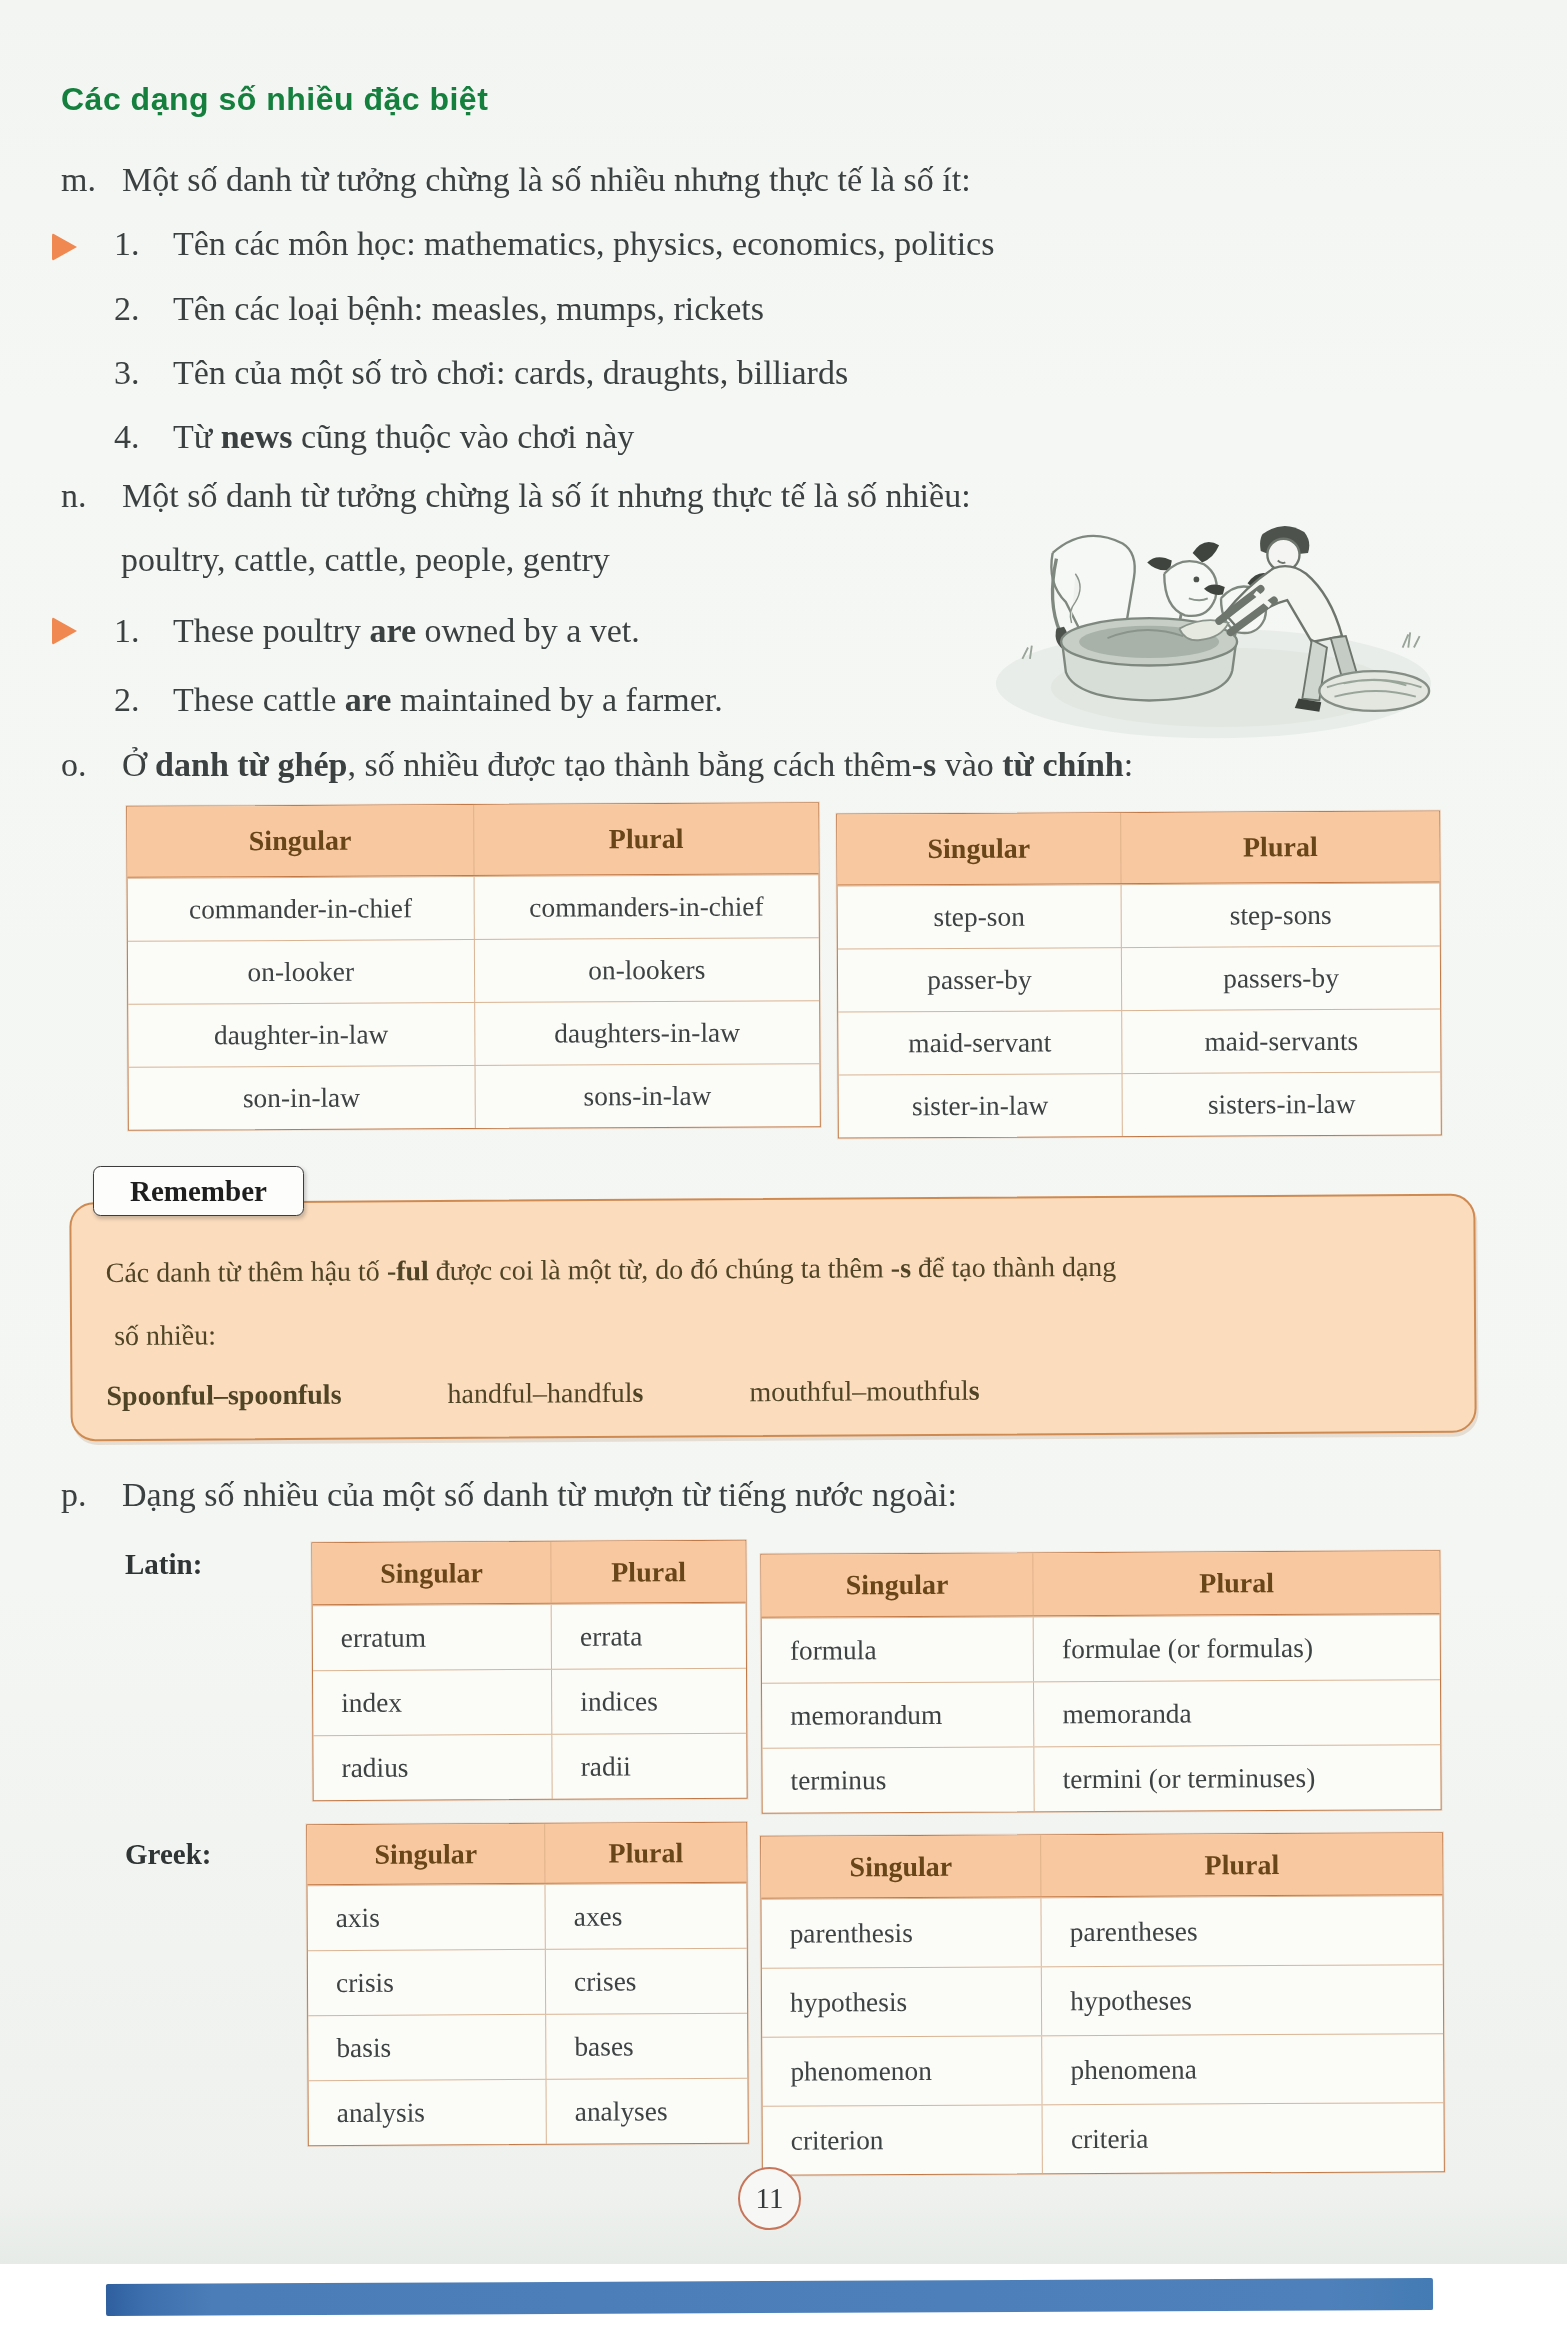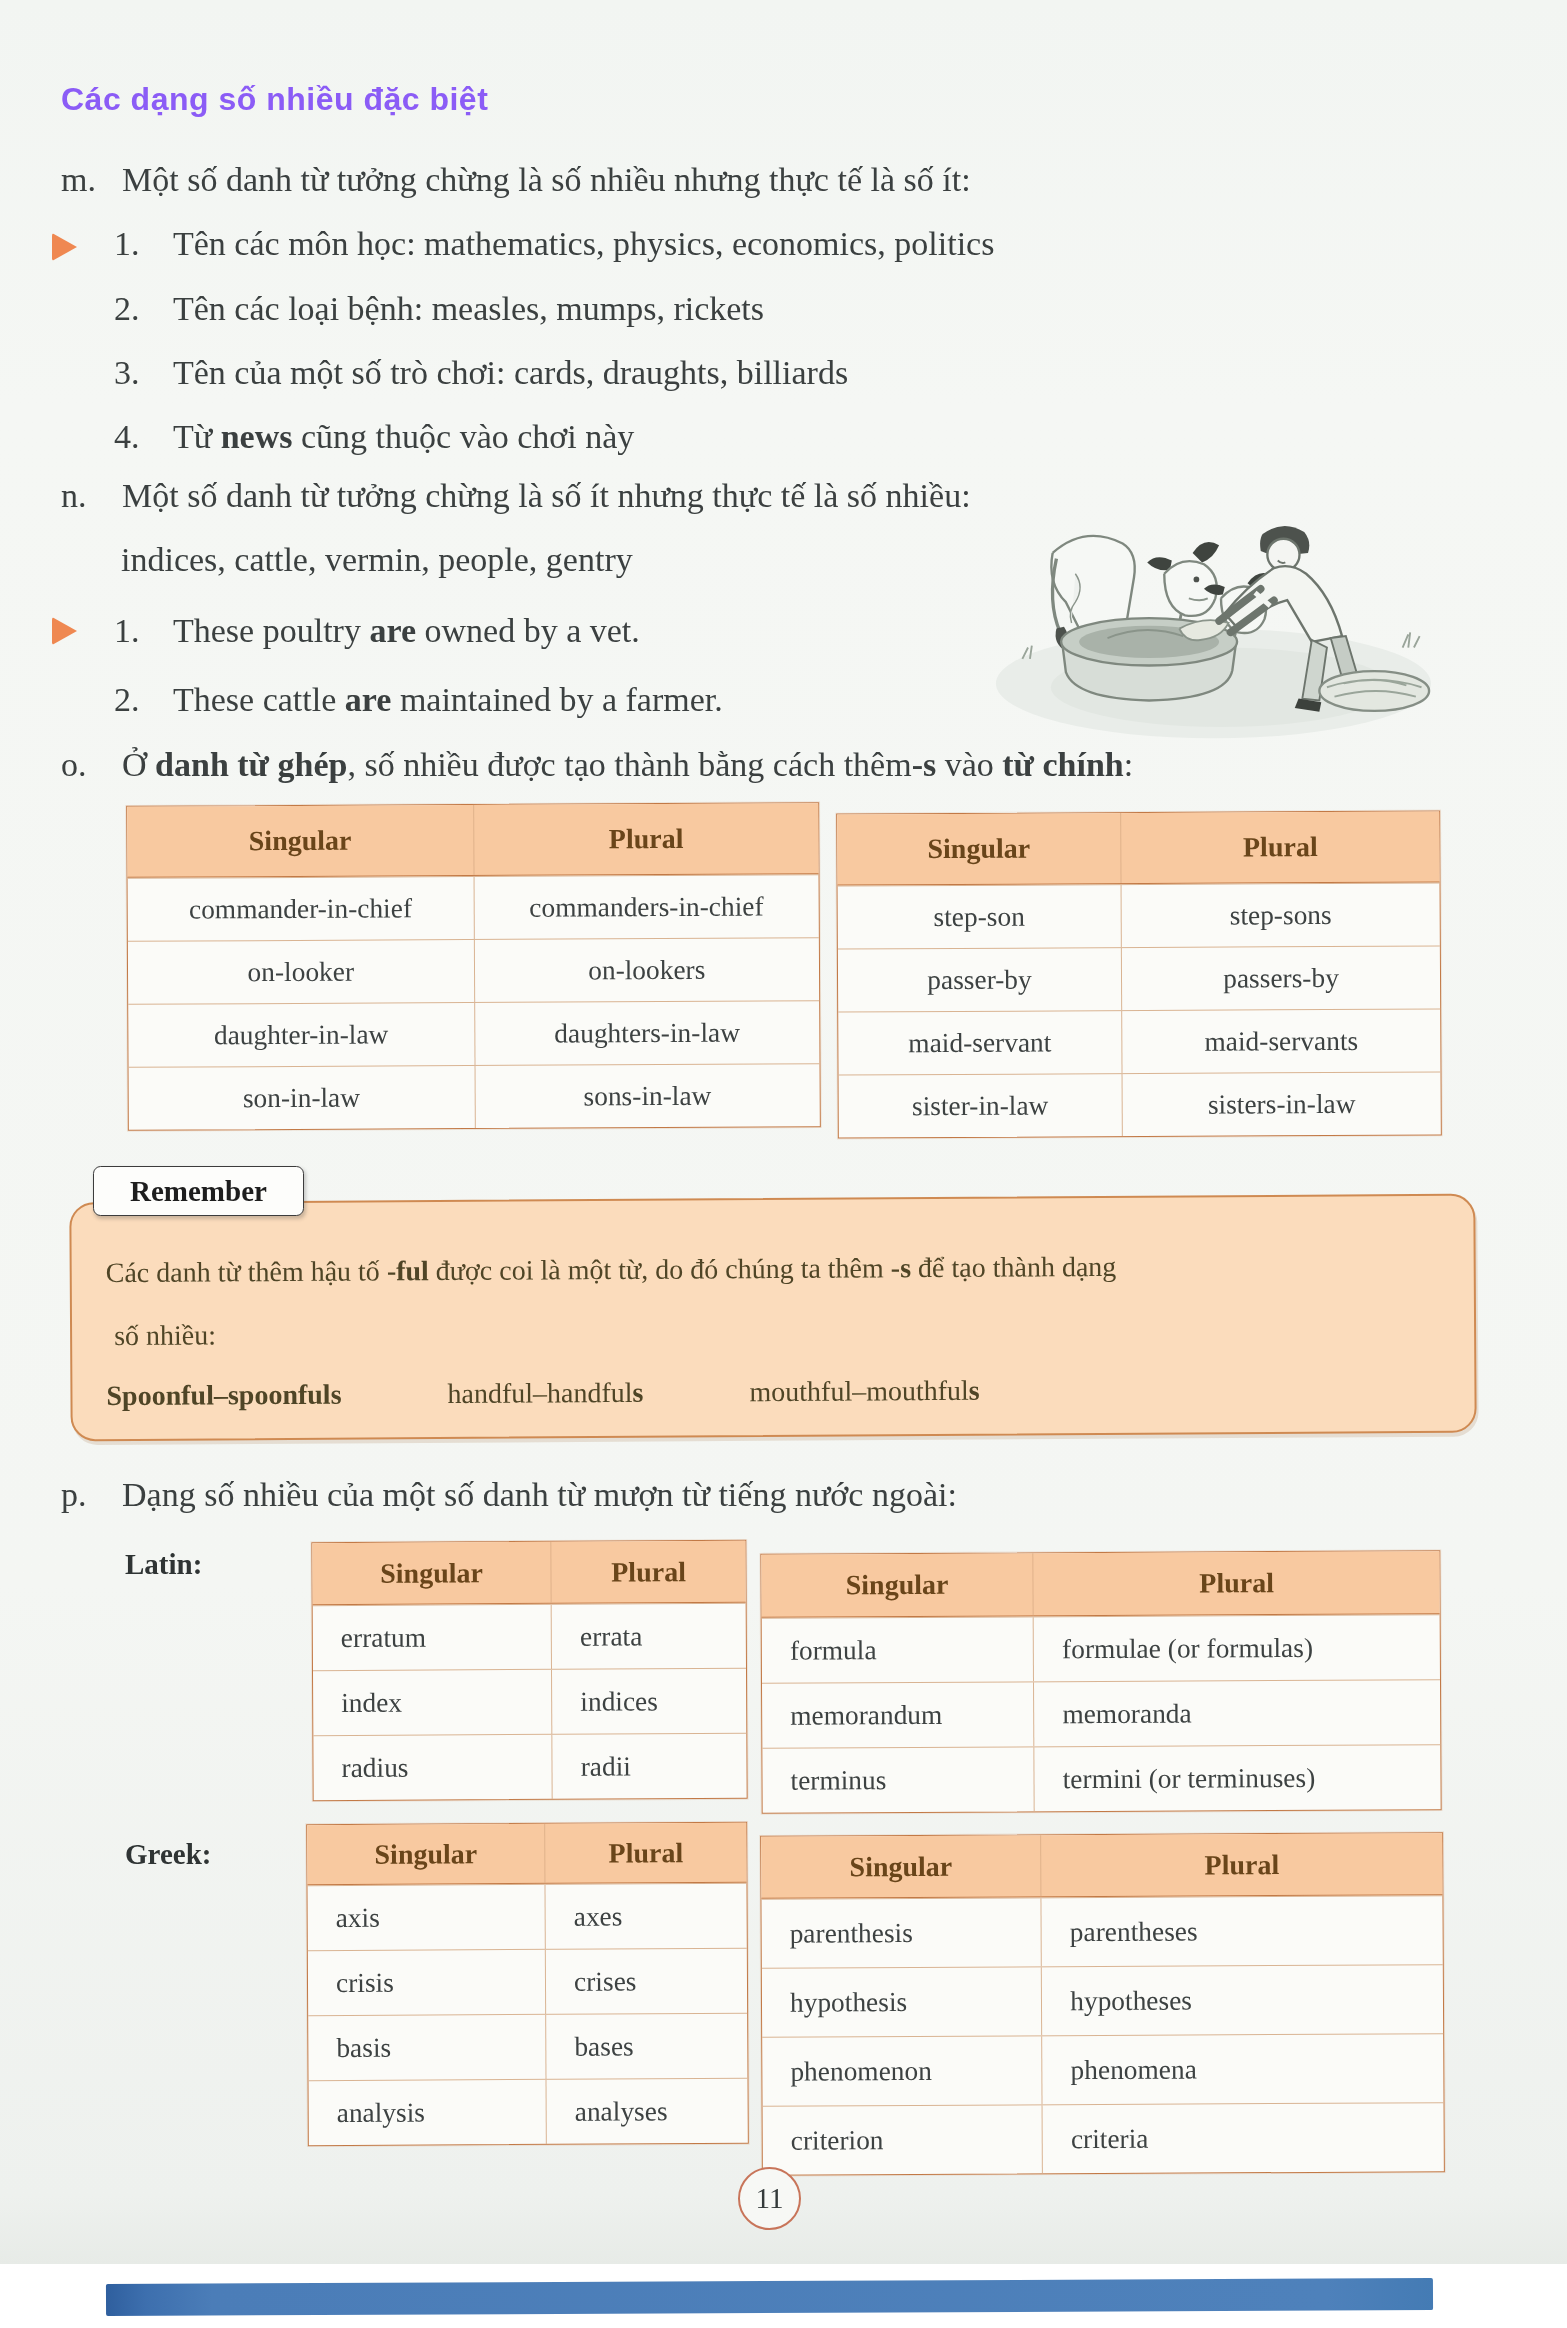--- a/index.html
+++ b/index.html
@@ -8,21 +8,21 @@
     font-family:"Liberation Serif","DejaVu Serif",serif;color:#3b4040;
     overflow:hidden;
   }
   .paper{
     position:absolute;left:0;top:0;width:1567px;height:2264px;
     background:linear-gradient(180deg,#f2f5f2 0%,#f5f7f4 18%,#f4f6f3 70%,#eef1ee 97%,#e7ebe7 100%);
   }
   .abs{position:absolute;}
   .title{
     font-family:"Liberation Sans","DejaVu Sans",sans-serif;
-    font-size:32px;font-weight:600;color:#8b5cf6;letter-spacing:0.5px;
+    font-size:32px;font-weight:600;color:#15803d;letter-spacing:0.5px;
   }
   .bodytxt{font-size:34px;line-height:1.25;}
   .seclabel{display:inline-block;width:61px;}
   .num{display:inline-block;width:59px;}
   .b{font-weight:bold;}
   .tri{
     width:0;height:0;border-left:25.6px solid #ef8851;
     border-top:14px solid transparent;border-bottom:14px solid transparent;
     border-radius:2.8px;
   }
@@ -91,21 +91,21 @@
 <div class="abs bodytxt" style="left:114px;top:352px;width:1325px;">
   <span class="num">3.</span><span>Tên của một số trò chơi: cards, draughts, billiards</span>
 </div>
 <div class="abs bodytxt" style="left:114px;top:416px;width:1325px;">
   <span class="num">4.</span><span>Từ </span><span class="b">news</span><span> cũng thuộc vào chơi này</span>
 </div>
 
 <div class="abs bodytxt" style="left:61px;top:475px;width:946px;">
   <span class="seclabel">n.</span><span>Một số danh từ tưởng chừng là số ít nhưng thực tế là số nhiều:</span>
 </div>
-<div class="abs bodytxt" style="left:121px;top:539px;width:852px;">indices, cattle, vermin, people, gentry</div>
+<div class="abs bodytxt" style="left:121px;top:539px;width:852px;">poultry, cattle, cattle, people, gentry</div>
 
 <div class="abs tri" style="left:52px;top:617px;"></div>
 
 <div class="abs bodytxt" style="left:114px;top:610px;width:852px;">
   <span class="num">1.</span><span>These poultry </span><span class="b">are</span><span> owned by a vet.</span>
 </div>
 <div class="abs bodytxt" style="left:114px;top:679px;width:852px;">
   <span class="num">2.</span><span>These cattle </span><span class="b">are</span><span> maintained by a farmer.</span>
 </div>
 

